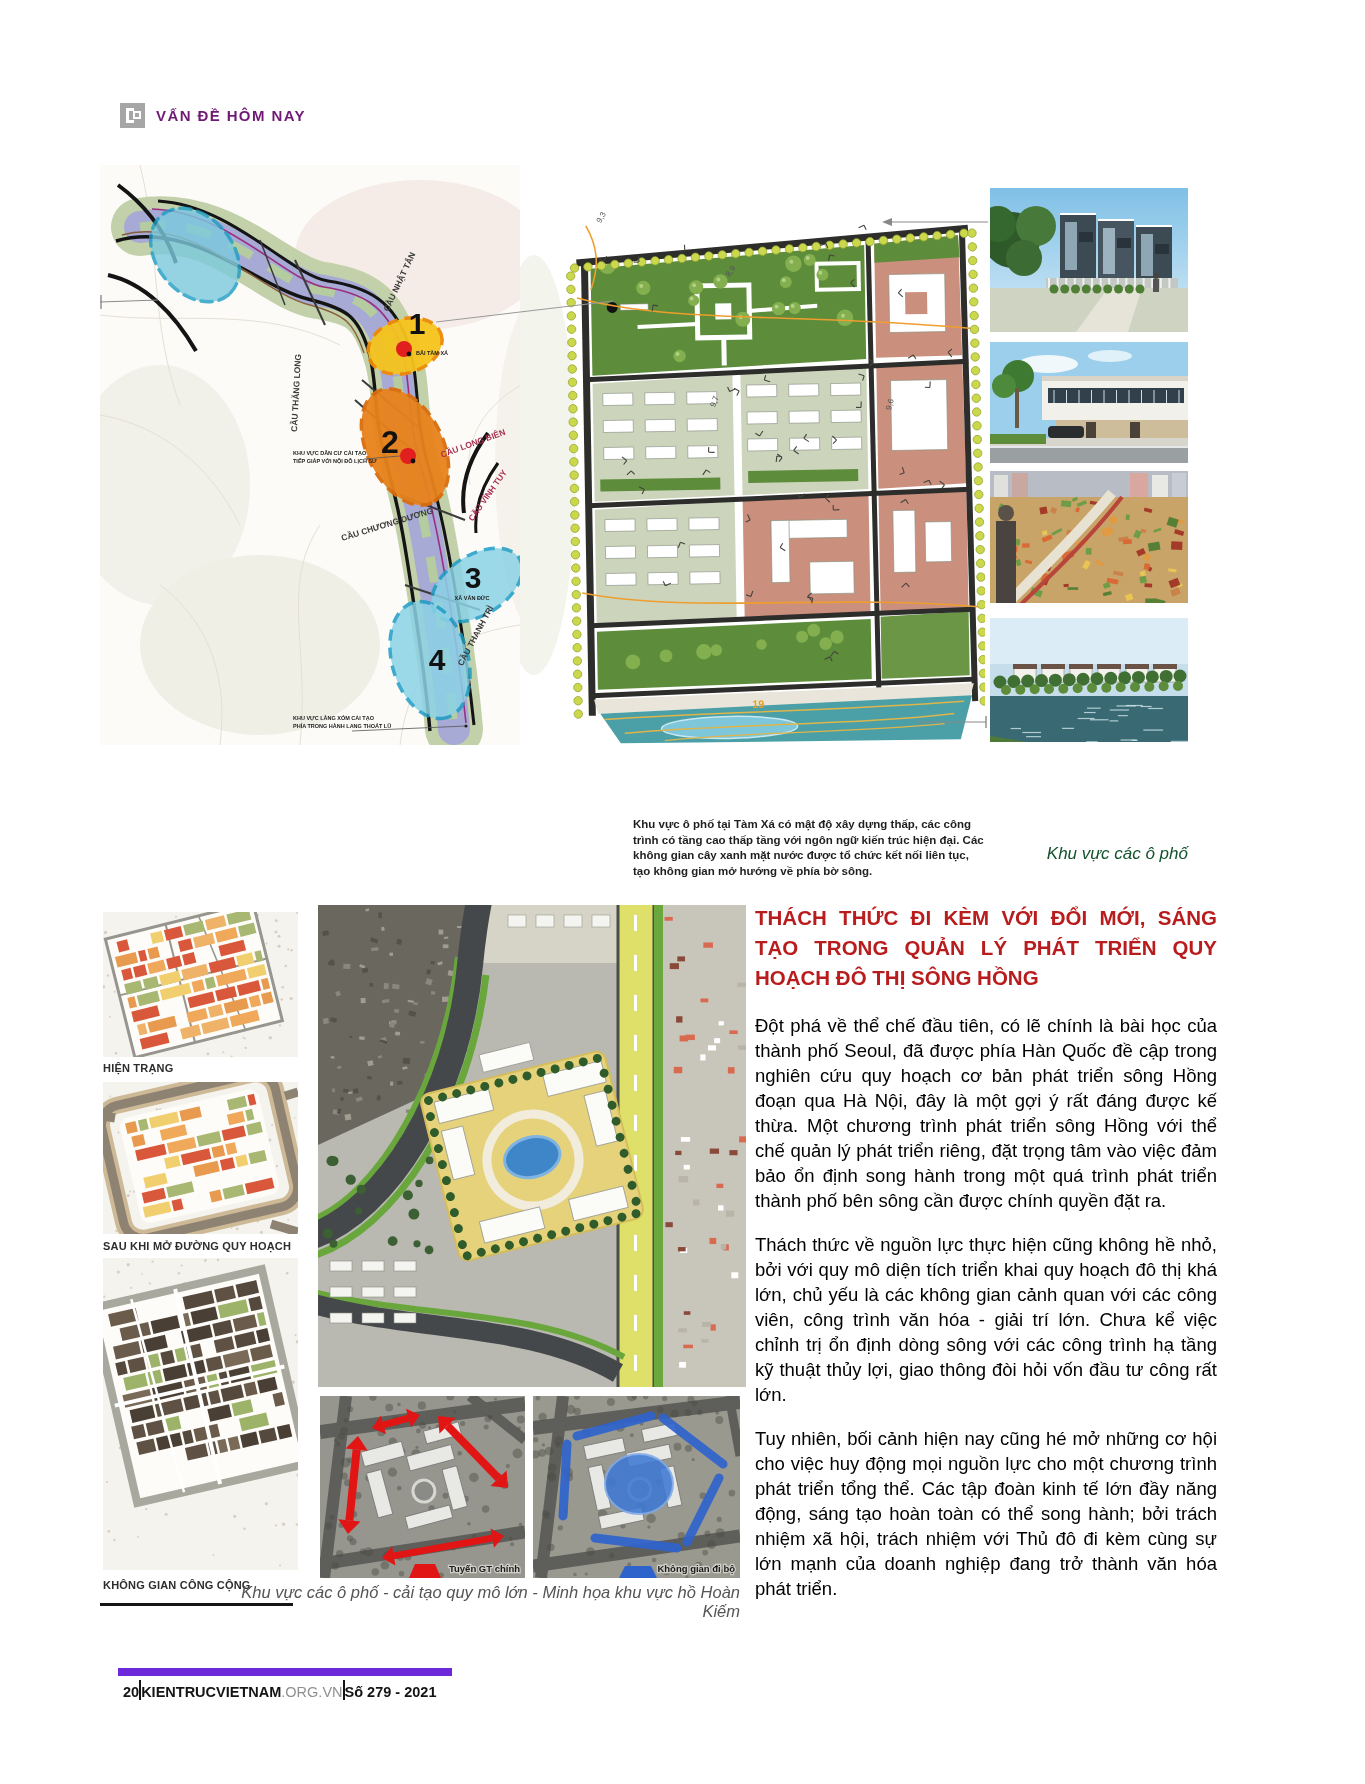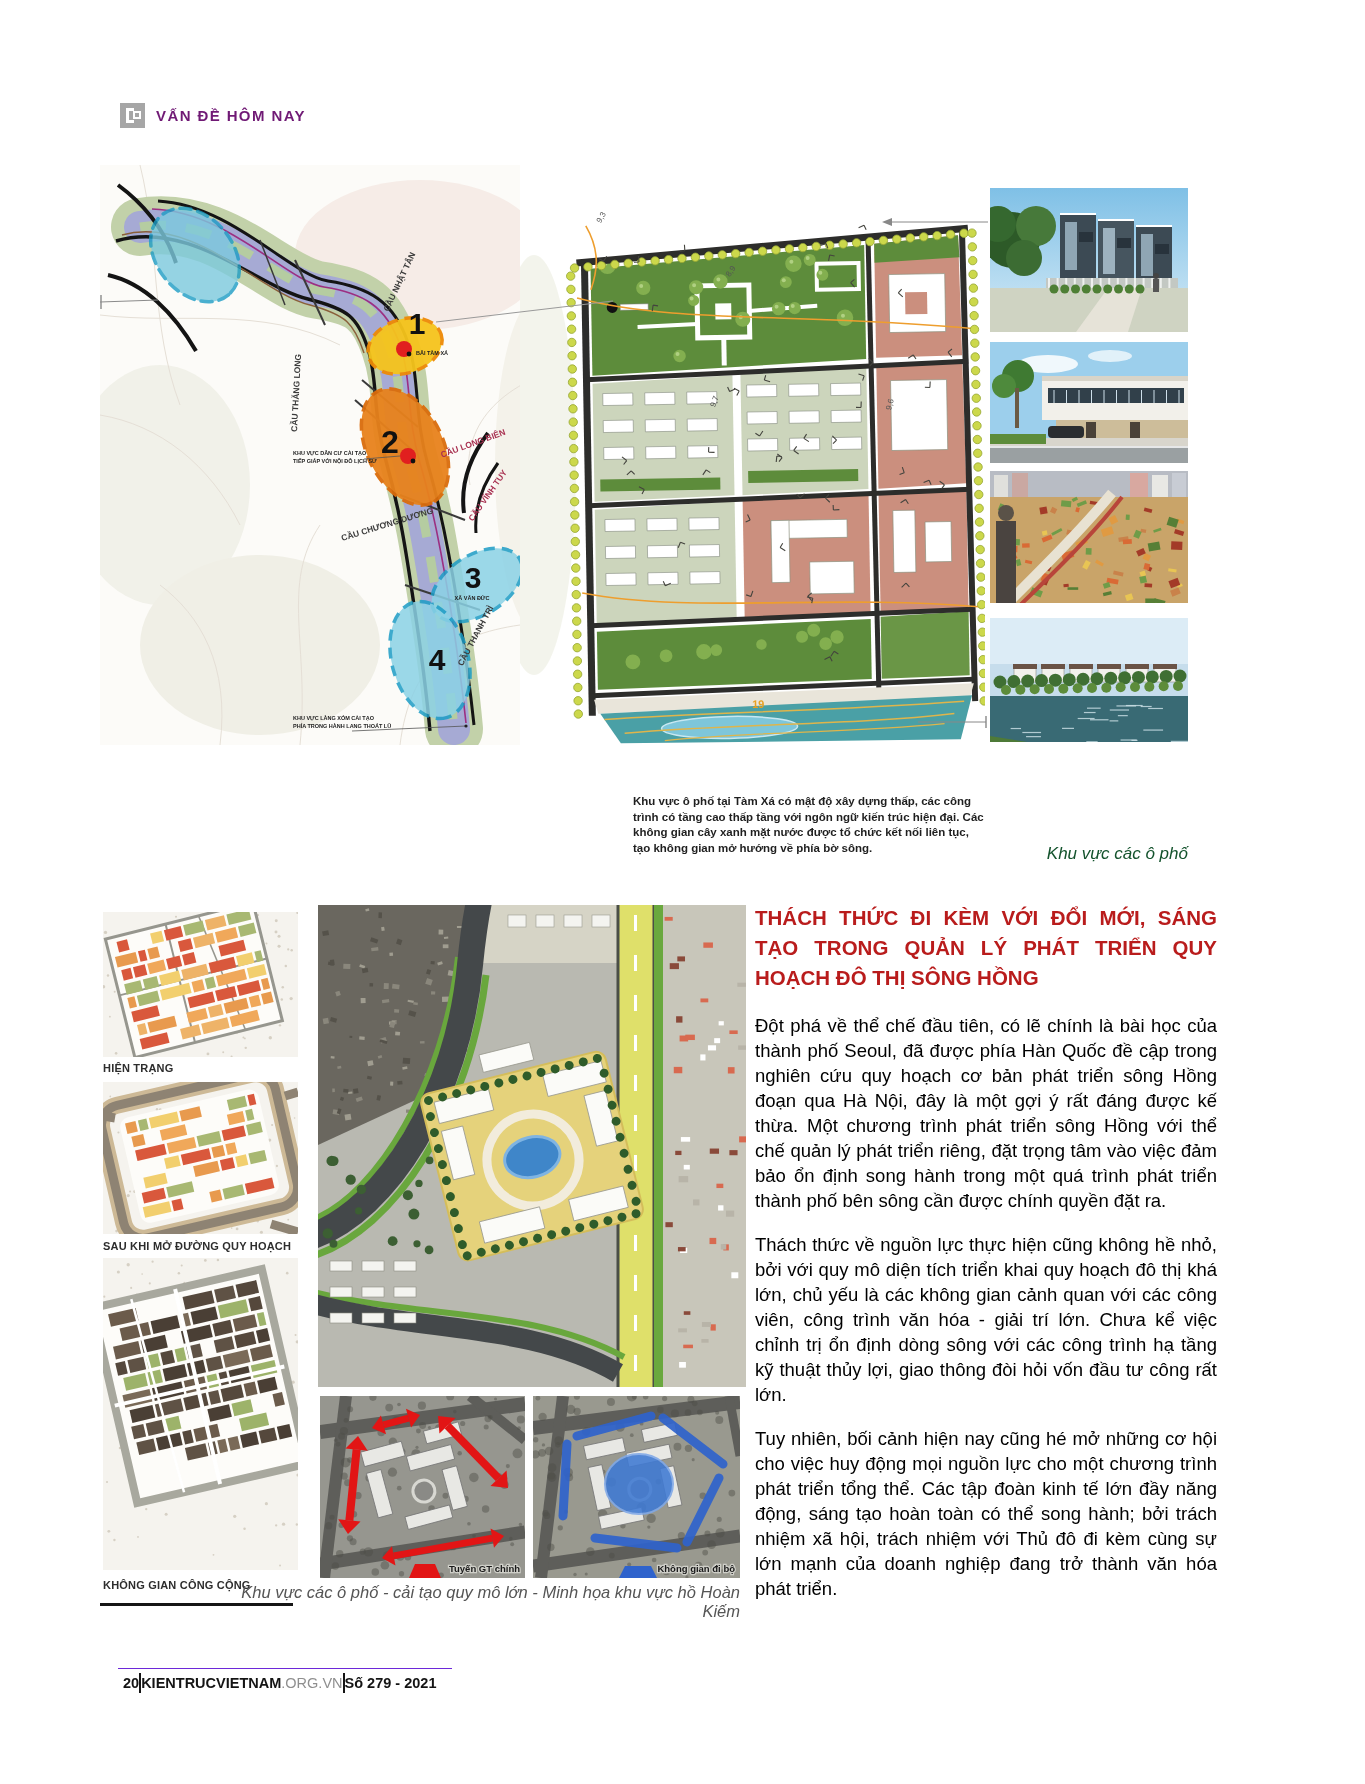--- a/index.html
+++ b/index.html
@@ -10,21 +10,21 @@
   svg{display:block}
   .hdr-label{font-size:15px;font-weight:bold;letter-spacing:1.4px;color:#701a75}
   .cap-bold{font-size:11.5px;line-height:15.5px;font-weight:bold;color:#1f1f1f}
   .cap-italic{font-style:italic;color:#14532d;font-size:17px;text-align:right}
   .cap-italic2{font-style:italic;color:#555;font-size:16.5px;text-align:right}
   .mm-label{font-size:11px;font-weight:bold;color:#2d2d2d;letter-spacing:.2px;white-space:nowrap}
   .article{width:462px;text-align:justify}
   .article h1{font-size:20.5px;line-height:30px;color:#b91c1c;margin-bottom:20px;text-align:justify;font-weight:bold}
   .article p{font-size:18.5px;line-height:25px;color:#000000;margin-bottom:19px}
   .end-rule{background:#161616}
-  .footer-row{display:flex;align-items:center;border-top:1px solid #6d28d9;padding-top:4px;padding-left:5px;font-size:14.5px}
+  .footer-row{display:flex;align-items:flex-end;border-top:8px solid #6d28d9;padding-top:4px;padding-left:5px;font-size:14.5px}
   .vr{width:2px;height:20px;background:#141414}
   .fb{font-weight:bold;color:#141414;white-space:nowrap}
   .fg{font-weight:normal;color:#8f8f8f}
 </style>
 </head>
 <body>
 
 <div class="page">
 
   <div class="abs" style="left:120px;top:103px;width:25px;height:25px">
@@ -689,21 +689,21 @@
         <rect x="135.92737015057355" y="86.91312933713198" width="16.715231113135815" height="1.2" fill="#cfe4ea" opacity="0.8"></rect>
         <rect x="141.446860503871" y="121.8084563575685" width="6.057257988024503" height="1.2" fill="#cfe4ea" opacity="0.8"></rect>
         <rect x="32.34549333201721" y="113.90421775355935" width="18.71230746852234" height="1.2" fill="#cfe4ea" opacity="0.8"></rect>
         <rect x="72.01763582834974" y="109.77106304466724" width="11.98539205826819" height="1.2" fill="#cfe4ea" opacity="0.8"></rect>
         <rect x="96.30422117840499" y="123.19262194260955" width="11.34598724078387" height="1.2" fill="#cfe4ea" opacity="0.8"></rect>
         <rect x="130.55200677132234" y="121.42459715530276" width="16.224077596794814" height="1.2" fill="#cfe4ea" opacity="0.8"></rect>
       </g>
     <polygon points="0,118 62,128 0,144" fill="#4e7a38"></polygon>
   </svg>
 
-  <div class="abs cap-bold" style="left:633px;top:794px;width:352px">Khu vực ô phố tại Tàm Xá có mật độ xây dựng thấp, các công trình có tầng cao thấp tầng với ngôn ngữ kiến trúc hiện đại. Các không gian cây xanh mặt nước được tổ chức kết nối liên tục, tạo không gian mở hướng về phía bờ sông.</div>
+  <div class="abs cap-bold" style="left:633px;top:817px;width:352px">Khu vực ô phố tại Tàm Xá có mật độ xây dựng thấp, các công trình có tầng cao thấp tầng với ngôn ngữ kiến trúc hiện đại. Các không gian cây xanh mặt nước được tổ chức kết nối liên tục, tạo không gian mở hướng về phía bờ sông.</div>
   <div class="abs cap-italic" style="left:1010px;top:844px;width:178px">Khu vực các ô phố</div>
 
   <svg class="abs" style="left:103px;top:912px" width="195" height="145" viewBox="0 0 195 145">
     <rect width="195" height="145" fill="#f5f3ee"></rect>
     <g id="m1-s">
         <circle cx="106.89332930836827" cy="102.70211680908687" r="1.5926914618583397" fill="#d6d0c4"></circle>
         <circle cx="142.61821702471934" cy="6.363514842232689" r="0.9805537579348311" fill="#d6d0c4"></circle>
         <circle cx="111.70328855398111" cy="61.07323620119132" r="1.1530618724413217" fill="#d6d0c4"></circle>
         <circle cx="101.31056356010959" cy="114.39620116609149" r="1.364587894571014" fill="#d6d0c4"></circle>
         <circle cx="142.90866676485166" cy="57.76209564530291" r="1.4650295143248515" fill="#d6d0c4"></circle>

